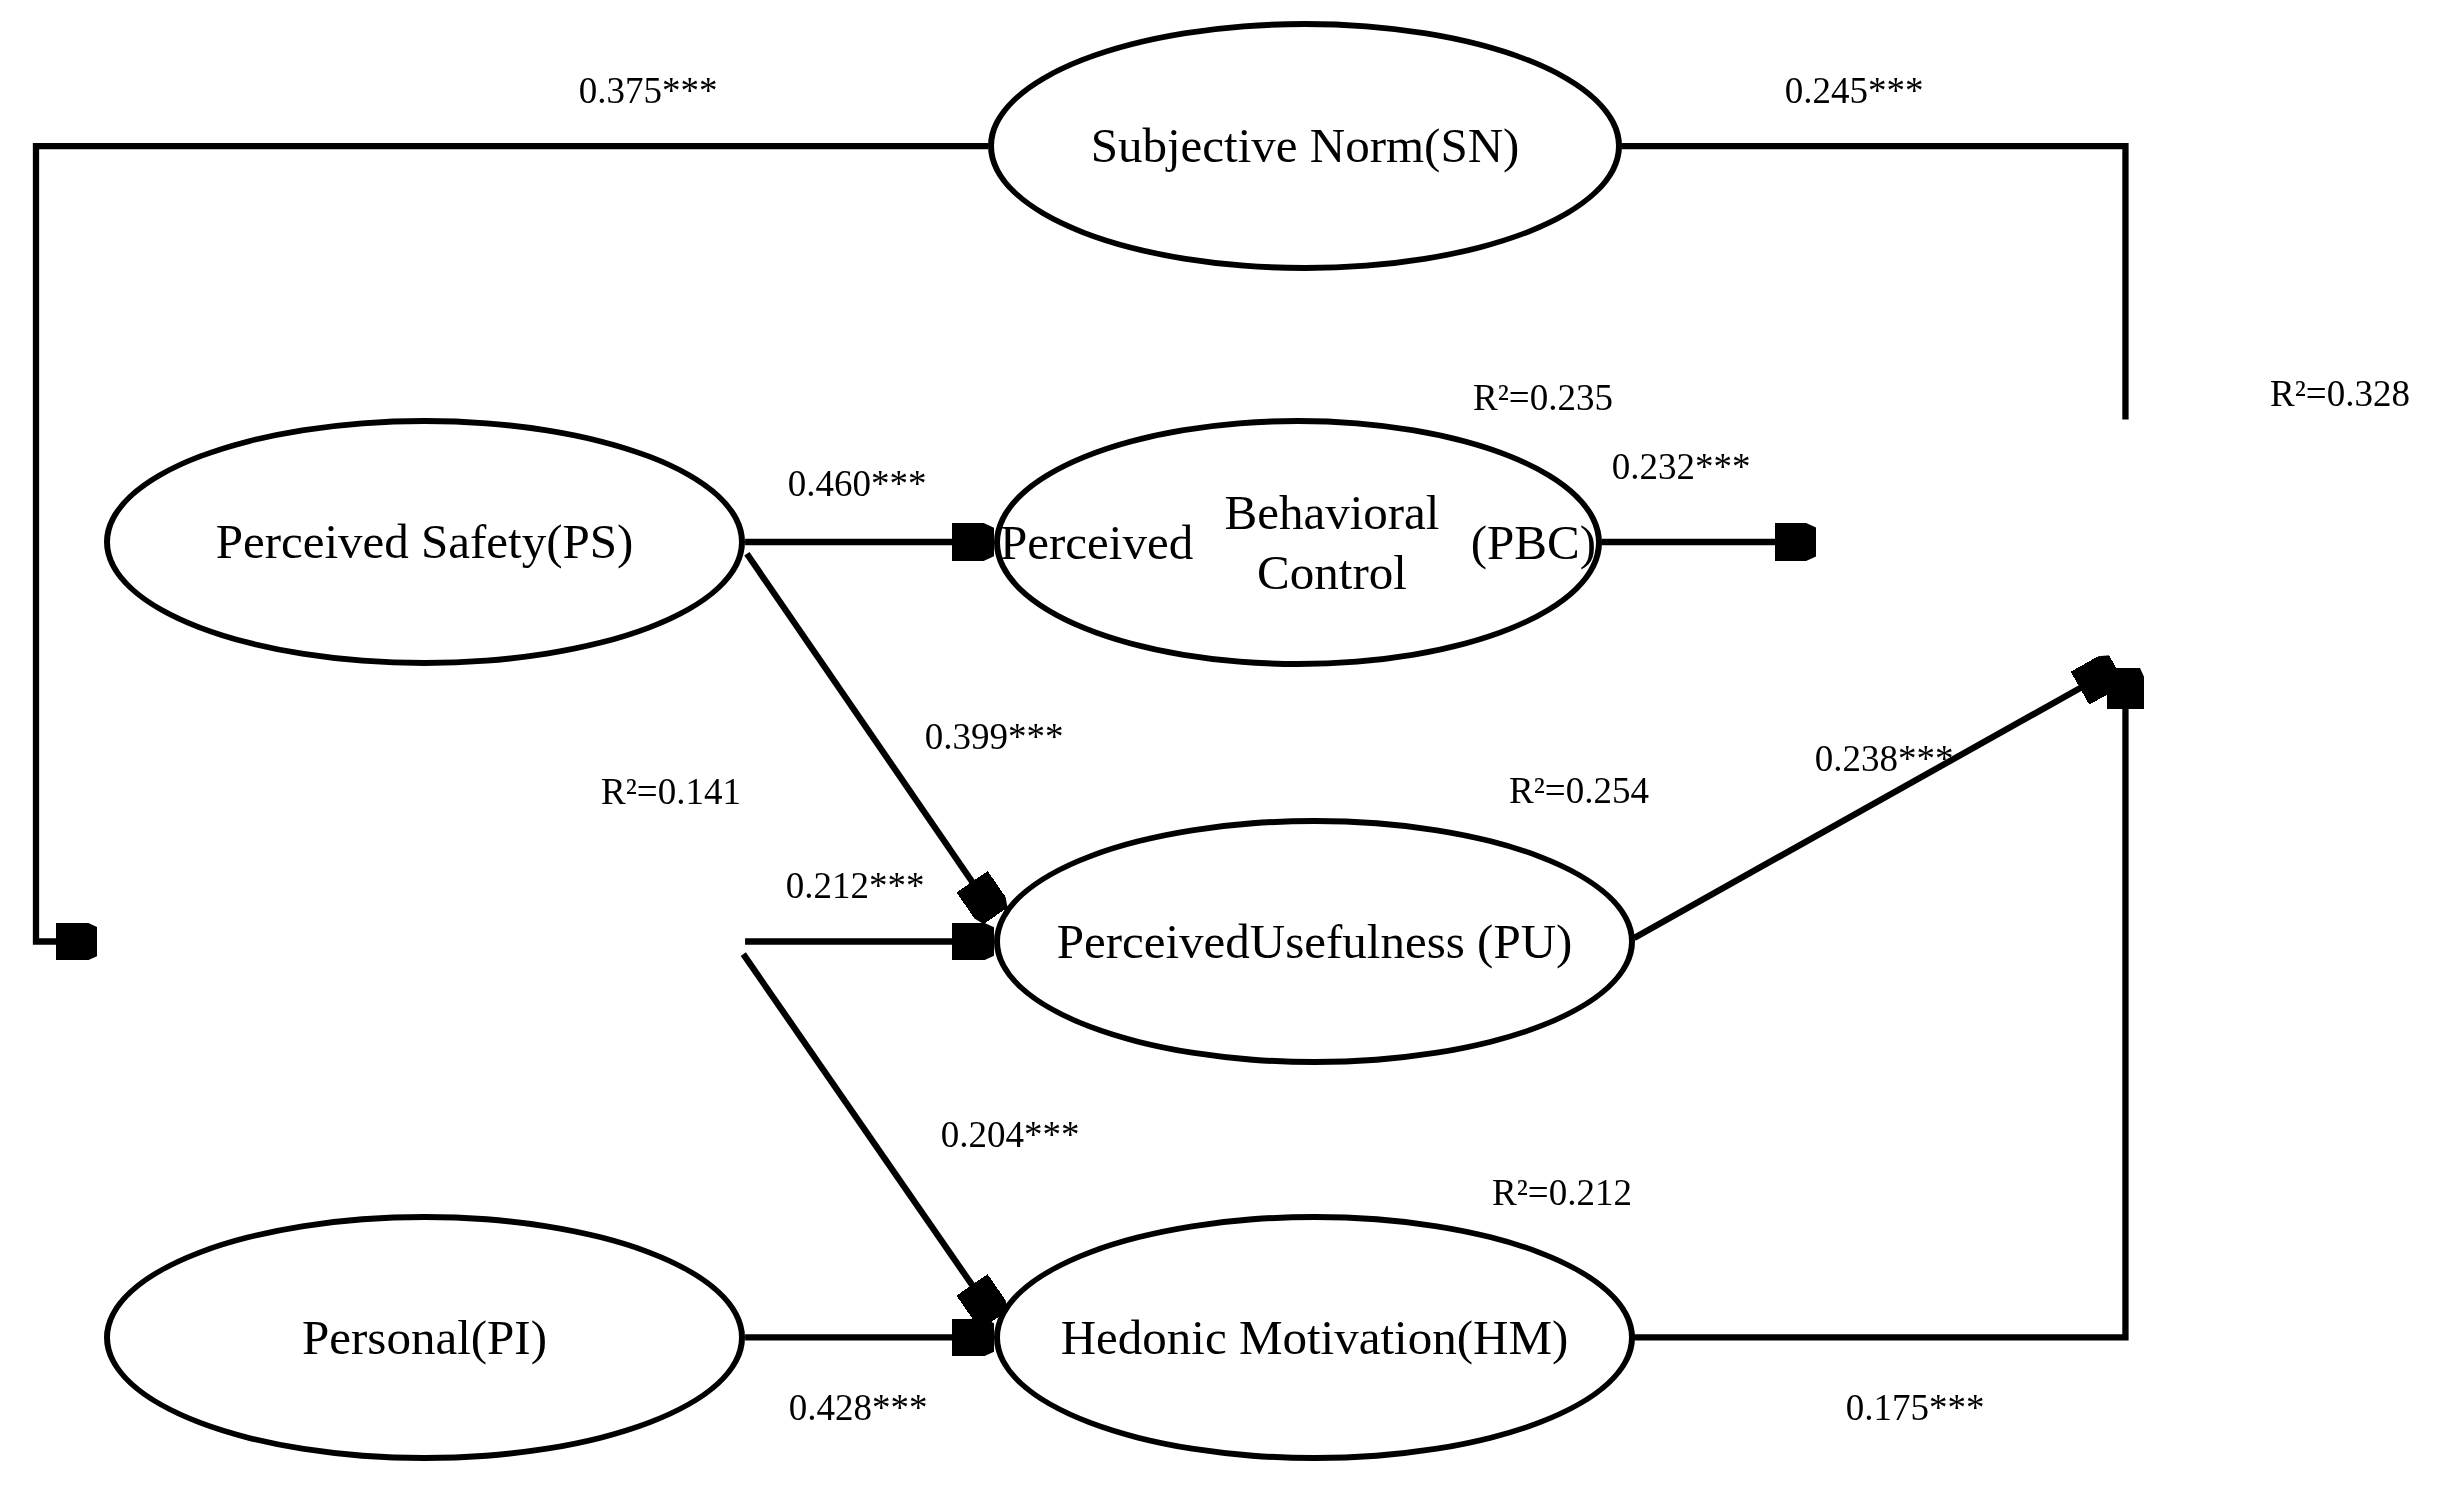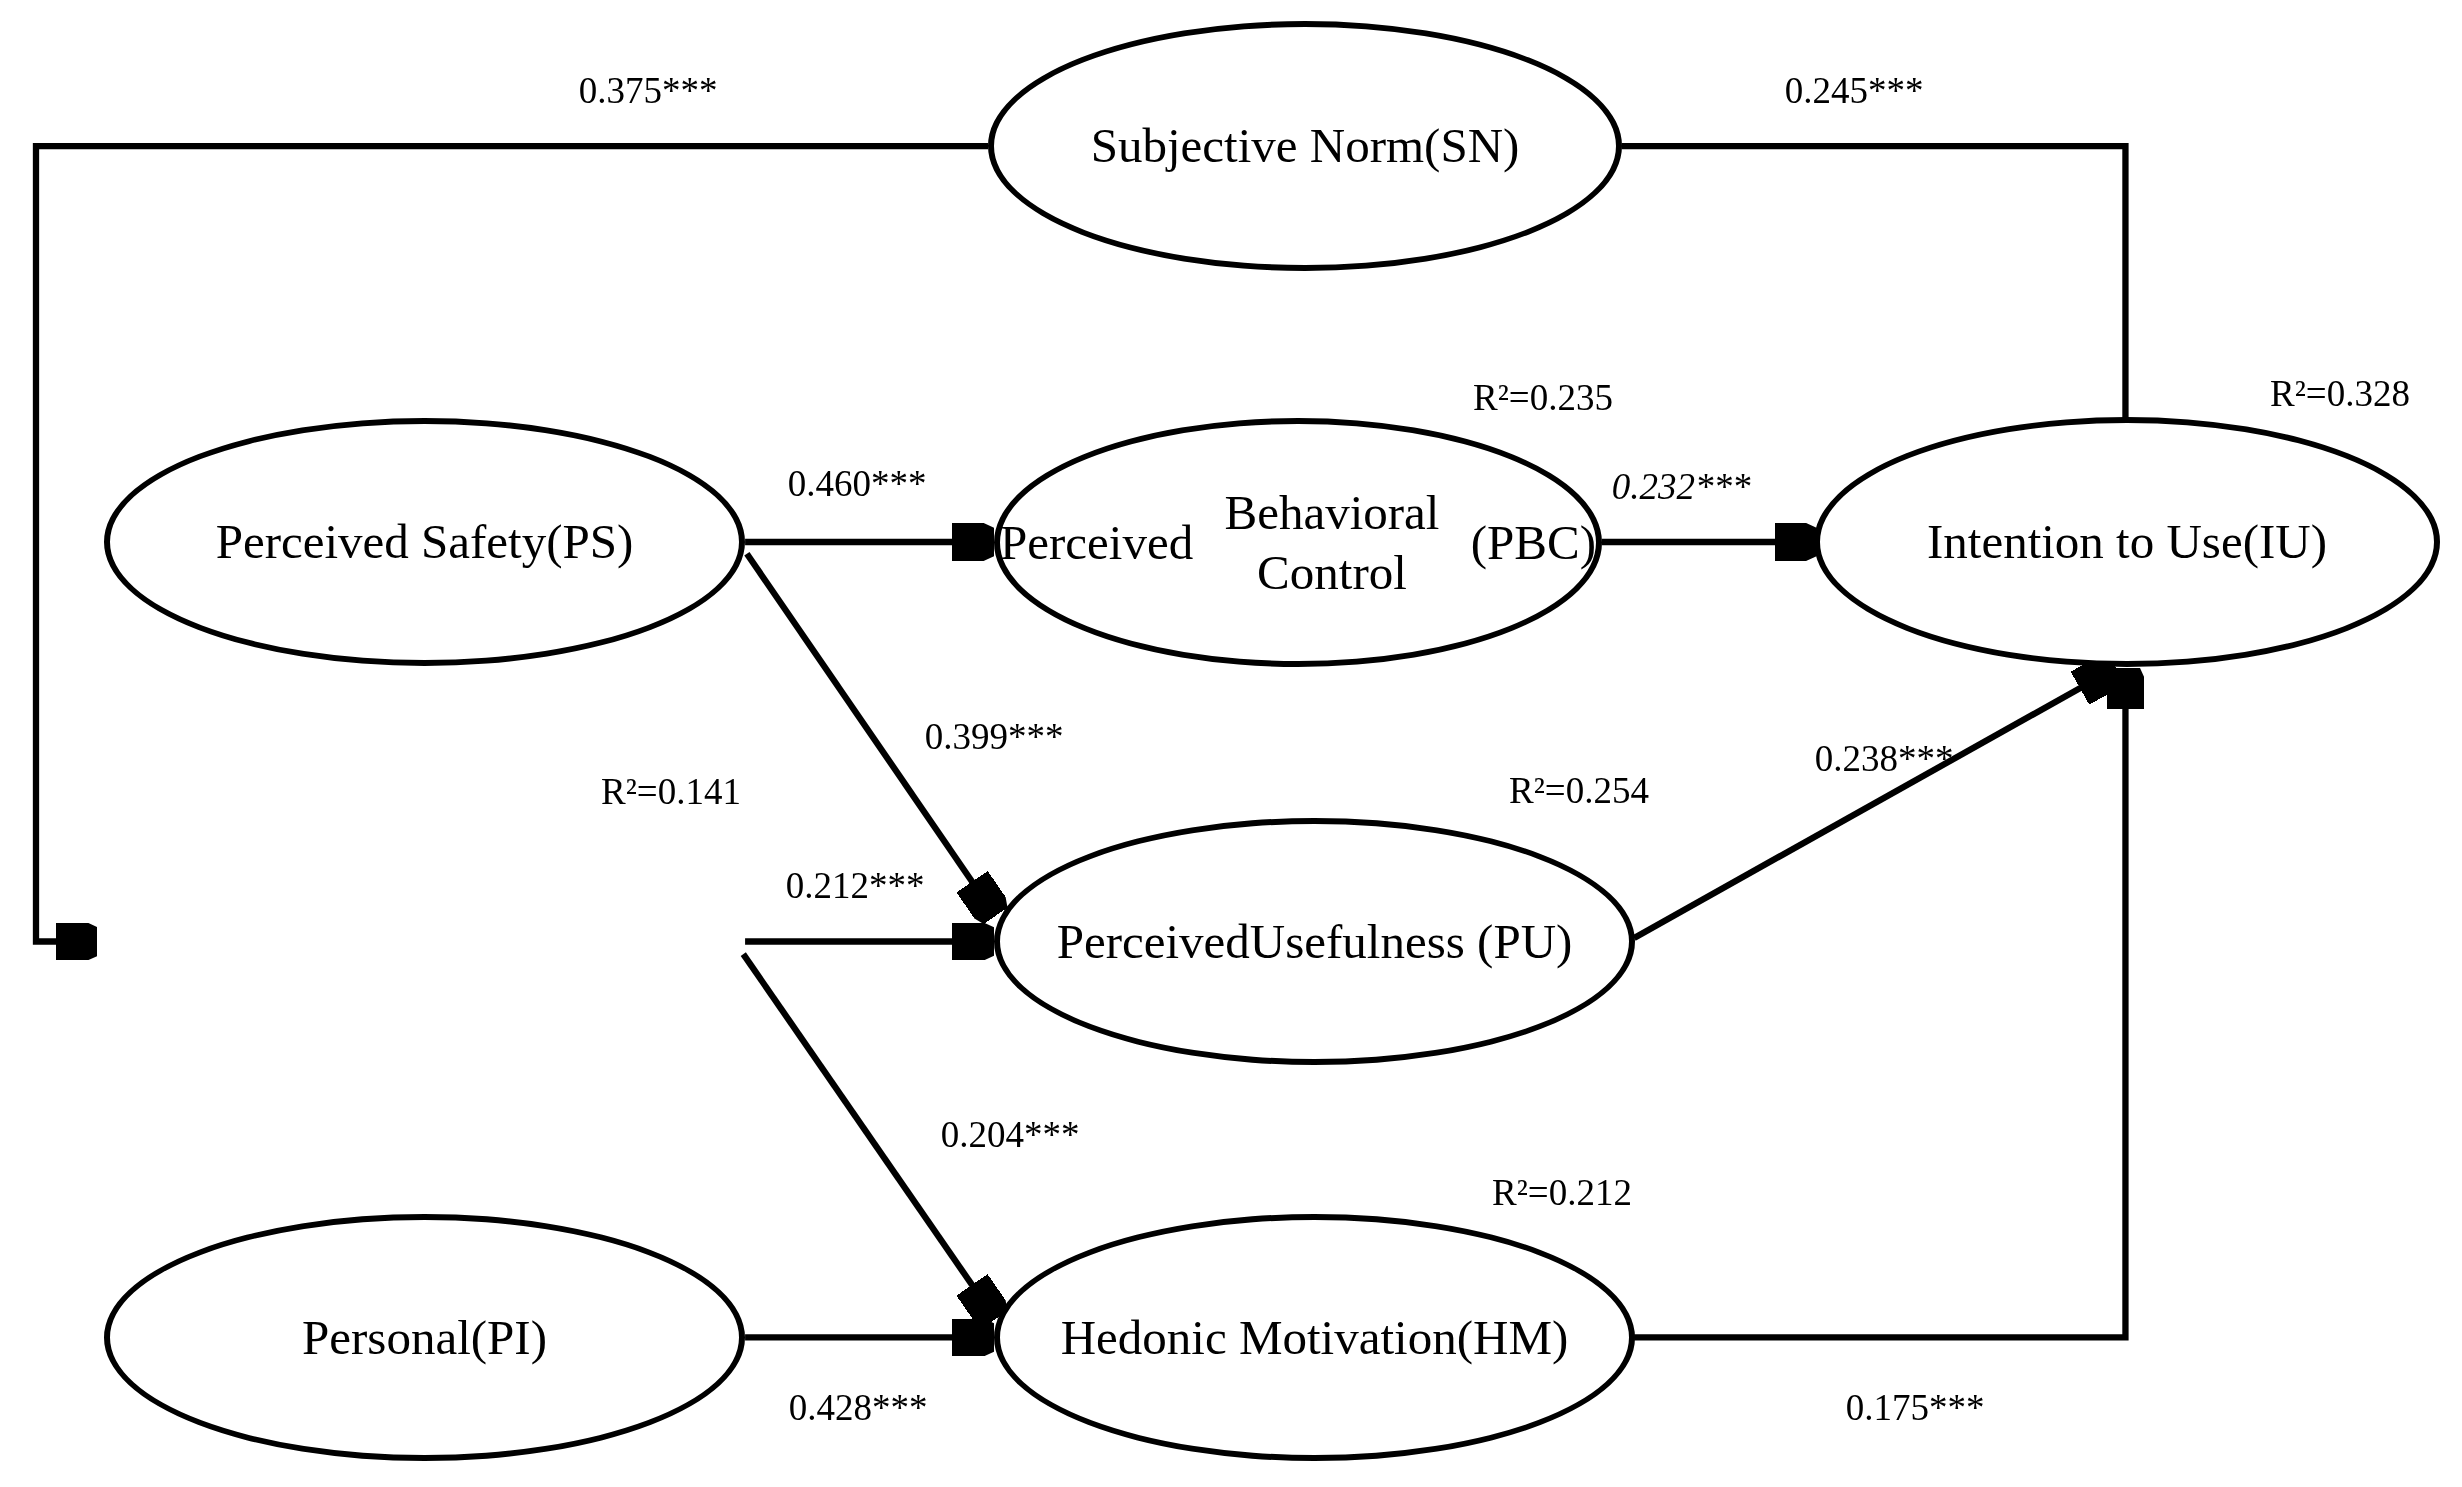--- a/index.html
+++ b/index.html
@@ -63,45 +63,41 @@
     <div>Perceived Safety</div>
     <div>(PS)</div>
   </div>
 
   <div class="node" style="left:994px;top:418px;width:608px;height:249px;">
     <div>Perceived</div>
     <div>Behavioral Control</div>
     <div>(PBC)</div>
   </div>
 
-  <div class="node" style="left:1814px;top:417px;width:626px;height:250px;">
-    <div>Intention to Use</div>
-    <div>(IU)</div>
-  </div>
 
 
   <div class="node" style="left:994px;top:818px;width:641px;height:247px;">
     <div>Perceived</div>
     <div>Usefulness (PU)</div>
   </div>
 
   <div class="node" style="left:104px;top:1214px;width:641px;height:247px;">
     <div>Personal</div>
     <div>(PI)</div>
   </div>
 
   <div class="node" style="left:994px;top:1214px;width:641px;height:247px;">
     <div>Hedonic Motivation</div>
     <div>(HM)</div>
   </div>
 
   <div class="plabel" style="left:648px;top:90px;">0.375***</div>
   <div class="plabel" style="left:1854px;top:90px;">0.245***</div>
   <div class="plabel" style="left:857px;top:483px;">0.460***</div>
-  <div class="plabel" style="left:1681px;top:486px;font-style:italic;">0.232***</div>
+  <div class="plabel" style="left:1681px;top:466px;">0.232***</div>
   <div class="plabel" style="left:994px;top:736px;">0.399***</div>
   <div class="plabel" style="left:855px;top:885px;">0.212***</div>
   <div class="plabel" style="left:1884px;top:758px;">0.238***</div>
   <div class="plabel" style="left:1010px;top:1134px;">0.204***</div>
   <div class="plabel" style="left:858px;top:1407px;">0.428***</div>
   <div class="plabel" style="left:1915px;top:1407px;">0.175***</div>
 
   <div class="plabel" style="left:1543px;top:397px;">R²=0.235</div>
   <div class="plabel" style="left:2340px;top:393px;">R²=0.328</div>
   <div class="plabel" style="left:671px;top:791px;">R²=0.141</div>

